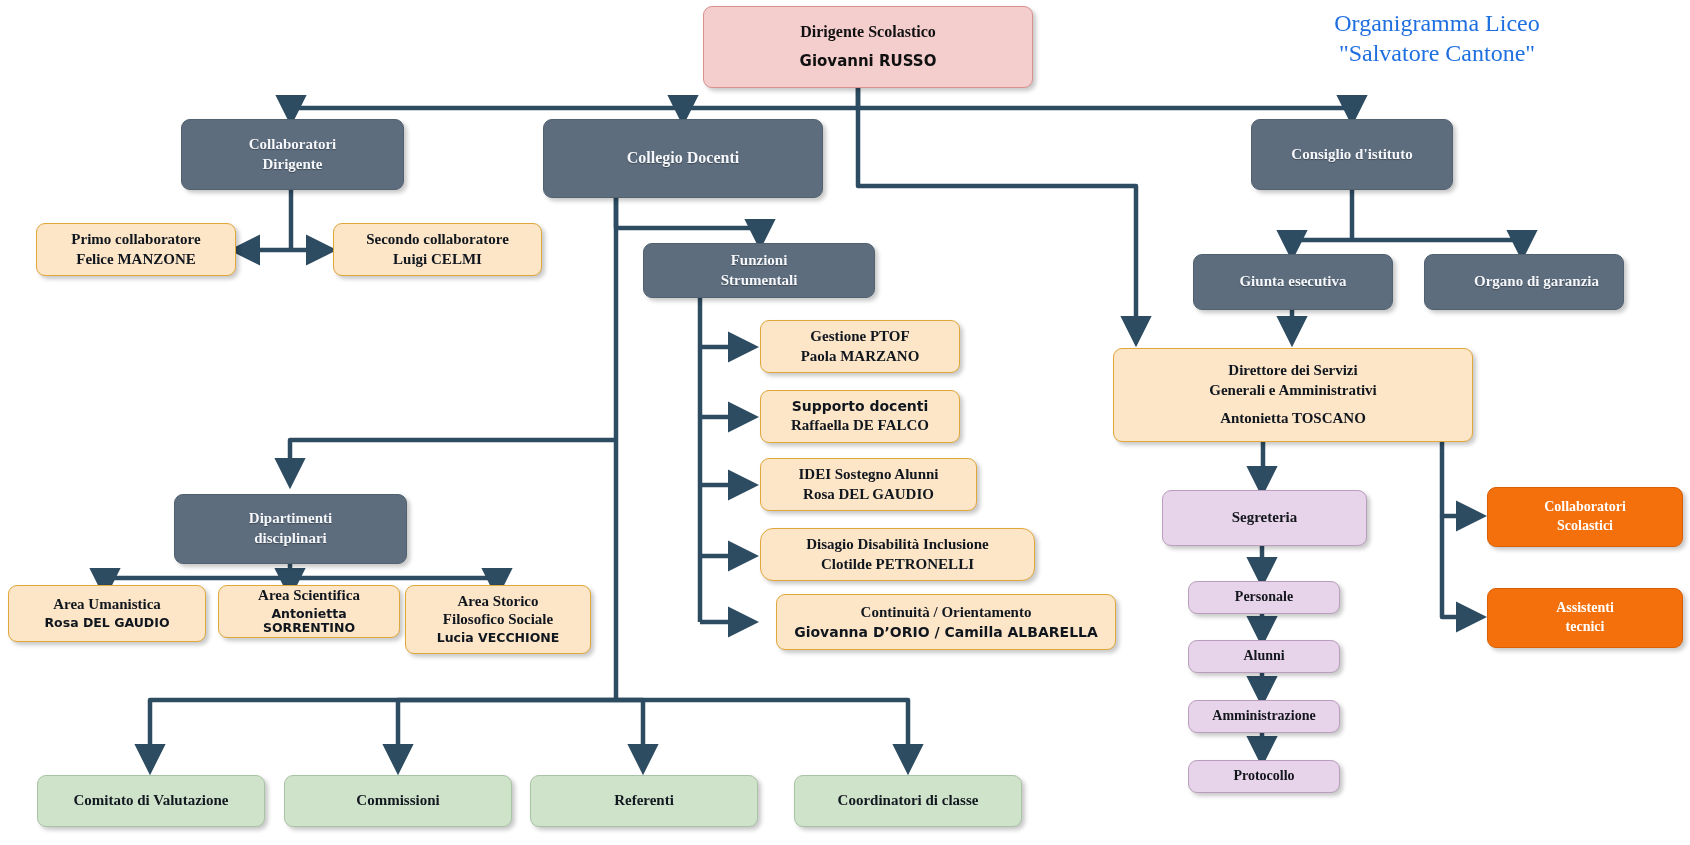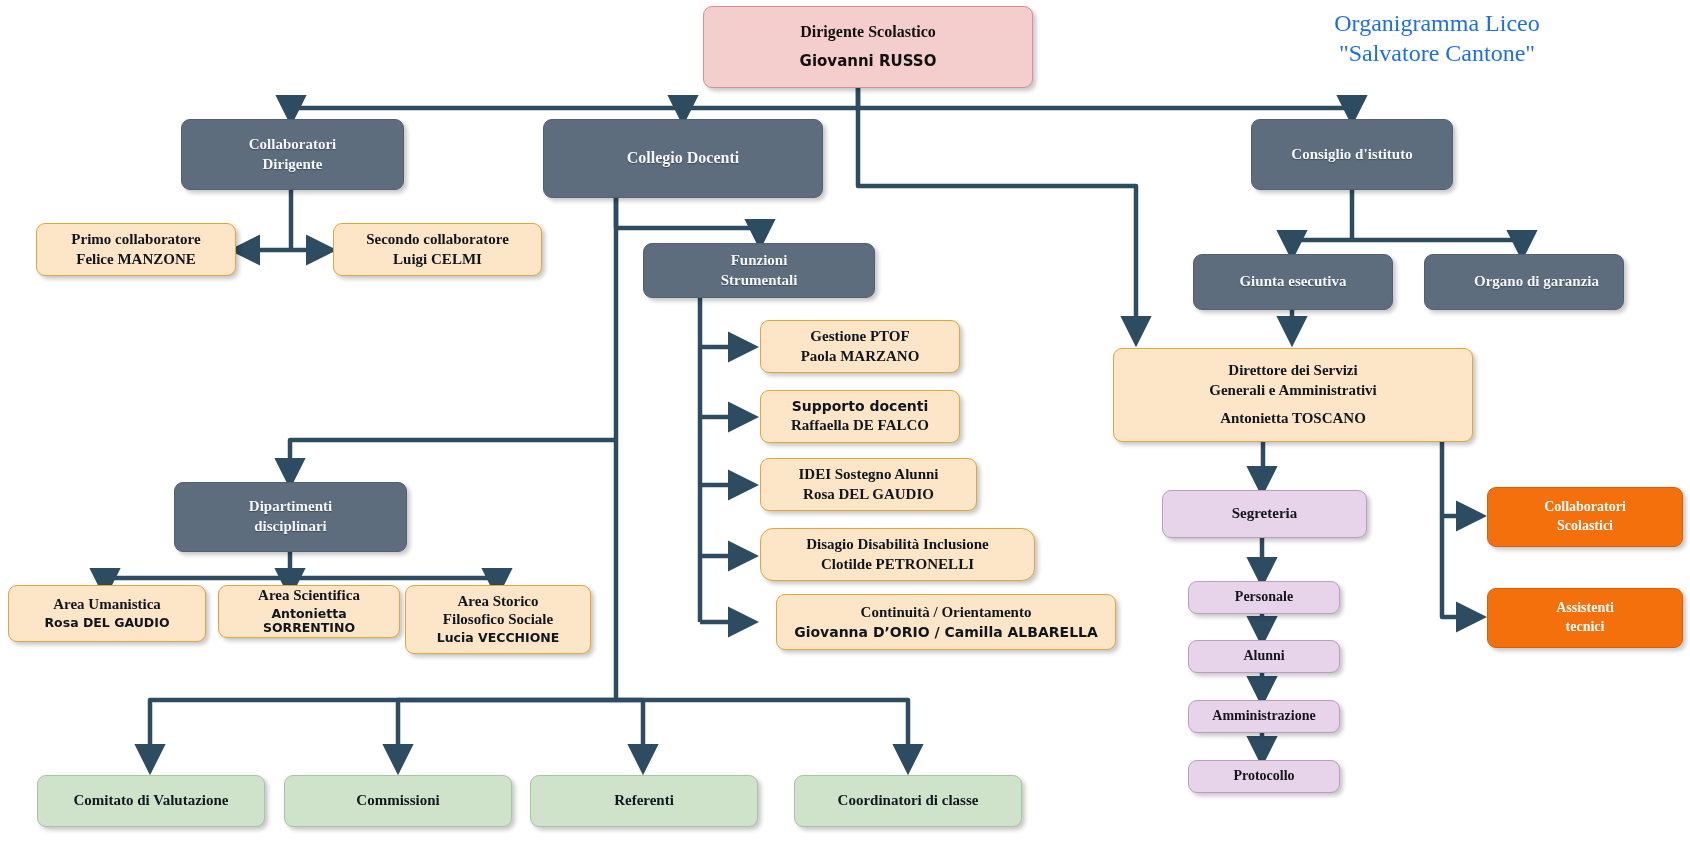--- a/index.html
+++ b/index.html
@@ -221,21 +221,21 @@
   <div class="node n-cream" style="left:760px; top:528px; width:275px; height:53px;border-radius:13px;">
     <div class="ttl-serif">Disagio Disabilità Inclusione</div>
     <div class="line2 ttl-serif">Clotilde PETRONELLI</div>
   </div>
 
   <div class="node n-cream" style="left:776px; top:594px; width:340px; height:56px;">
     <div class="ttl-serif">Continuità / Orientamento</div>
     <div class="line2 ttl-sans" style="font-size:14px;">Giovanna D’ORIO / Camilla ALBARELLA</div>
   </div>
 
-  <div class="node n-slate" style="left:174px; top:482px; width:233px; height:70px;">
+  <div class="node n-slate" style="left:174px; top:494px; width:233px; height:70px;">
     <div>Dipartimenti</div>
     <div class="line2">disciplinari</div>
   </div>
 
   <div class="node n-cream" style="left:8px; top:585px; width:198px; height:57px;">
     <div class="ttl-serif">Area Umanistica</div>
     <div class="line2 sub-sans sm">Rosa DEL GAUDIO</div>
   </div>
 
   <div class="node n-cream" style="left:218px; top:585px; width:182px; height:53px;">
@@ -256,21 +256,21 @@
   <div class="node n-slate" style="left:1424px; top:254px; width:200px; height:56px;padding-left:31px;">
     <div>Organo di garanzia</div>
   </div>
 
   <div class="node n-cream" style="left:1113px; top:348px; width:360px; height:94px;">
     <div>Direttore dei Servizi</div>
     <div class="line2">Generali e Amministrativi</div>
     <div class="gap">Antonietta TOSCANO</div>
   </div>
 
-  <div class="node n-purple" style="left:1162px; top:490px; width:205px; height:48px; font-size:15px;">
+  <div class="node n-purple" style="left:1162px; top:490px; width:205px; height:56px; font-size:15px;">
     <div>Segreteria</div>
   </div>
 
   <div class="node n-purple" style="left:1188px; top:581px; width:152px; height:33px;">
     <div>Personale</div>
   </div>
 
   <div class="node n-purple" style="left:1188px; top:640px; width:152px; height:33px;">
     <div>Alunni</div>
   </div>

